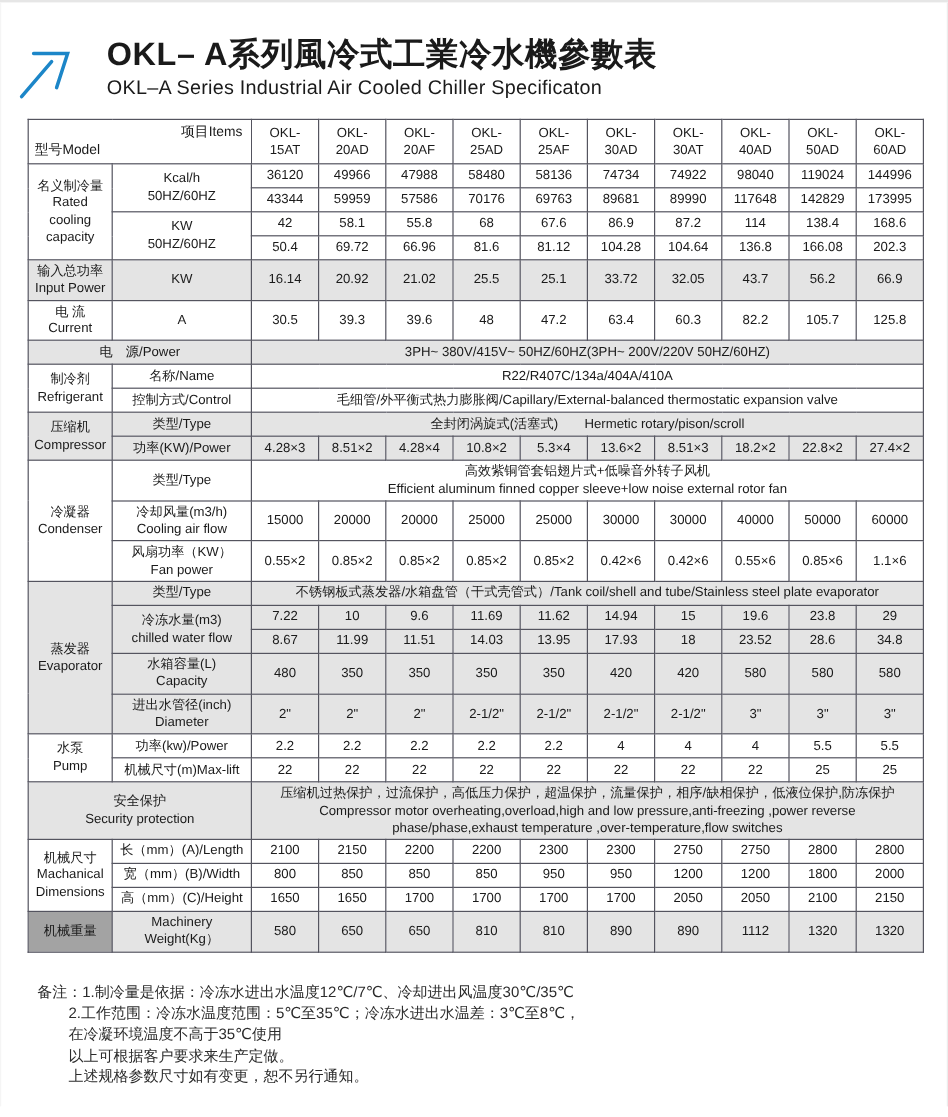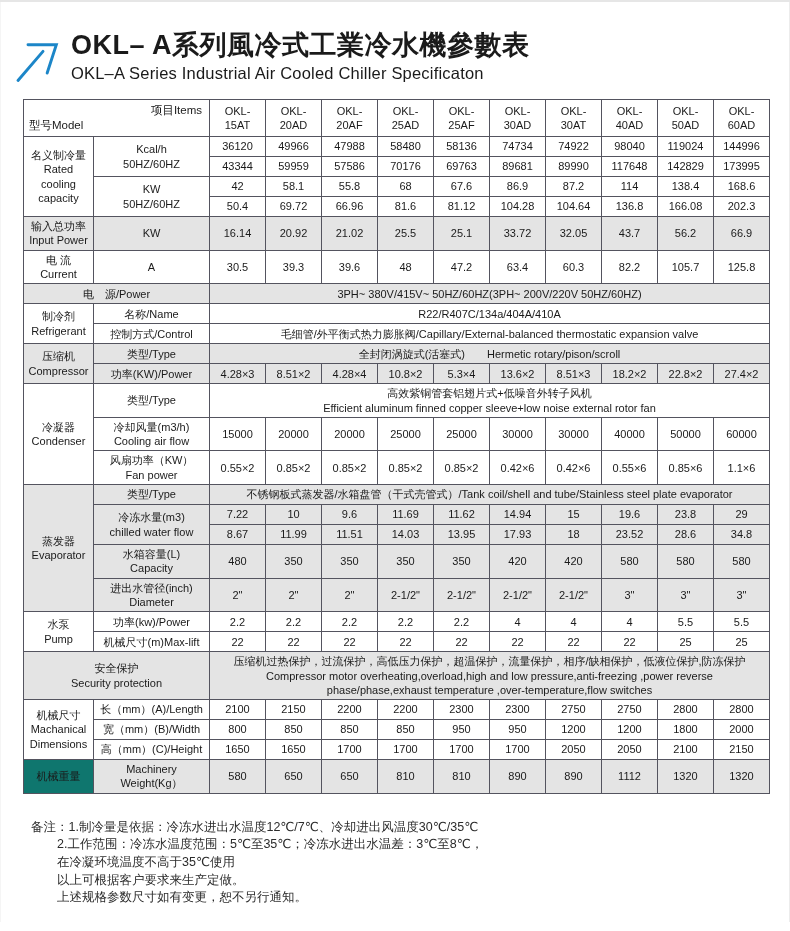--- a/index.html
+++ b/index.html
@@ -3,21 +3,21 @@
 <meta charset="utf-8">
 <style>
   html,body{margin:0;padding:0;background:#ffffff;}
   body{width:790px;font-family:"Liberation Sans","DejaVu Sans",sans-serif;color:#1a1a1a;
        border-top:2px solid #e6e6e6;box-sizing:border-box;position:relative;min-height:931px;}
   .frame{border-right:1px solid #ececec;border-left:1px solid #f5f5f5;min-height:920px;box-sizing:border-box;}
 
   
   .page-header{position:relative;padding:28px 22px 10px 22px;}
   .logo{position:absolute;left:12px;top:30px;width:50px;height:52px;}
-  .title-block{margin-left:48px;}
+  .title-block{margin-left:66px;}
   .page-title{font-size:27px;font-weight:bold;letter-spacing:0.5px;line-height:1.15;}
   .page-subtitle{font-size:16.5px;margin-top:3px;letter-spacing:0.2px;}
 
   
   .table-wrap{margin:6px 22px 0 22px;}
   .table-title-bar{background:#18a7e2;color:#ffffff;text-align:center;font-size:15px;
       padding:3px 0 4px 0;border:1px solid #4c4c5e;border-bottom:none;letter-spacing:1px;}
   table.spec{border-collapse:collapse;width:746px;table-layout:fixed;}
   table.spec td{border:1px solid #54545f;text-align:center;vertical-align:middle;
       font-size:11px;line-height:1.3;padding:2px 1px;white-space:pre-line;height:15px;
@@ -381,21 +381,21 @@
             <td class="val">1700</td>
             <td class="val">1700</td>
             <td class="val">1700</td>
             <td class="val">1700</td>
             <td class="val">2050</td>
             <td class="val">2050</td>
             <td class="val">2100</td>
             <td class="val">2150</td>
           </tr>
           <tr class="shade">
-            <td class="group-cell" rowspan="1" colspan="1" style="background: #0f766e;">机械重量</td>
+            <td class="group-cell" rowspan="1" colspan="1" style="background: #a3a3a3;">机械重量</td>
             <td class="item-cell" rowspan="1" style="background: rgb(228, 228, 228);">Machinery
 Weight(Kg）</td>
             <td class="val">580</td>
             <td class="val">650</td>
             <td class="val">650</td>
             <td class="val">810</td>
             <td class="val">810</td>
             <td class="val">890</td>
             <td class="val">890</td>
             <td class="val">1112</td>

